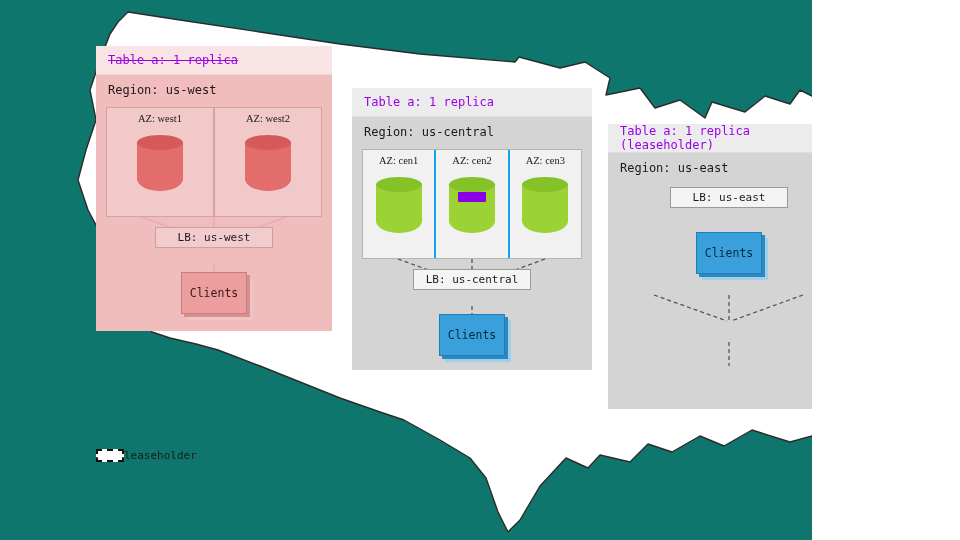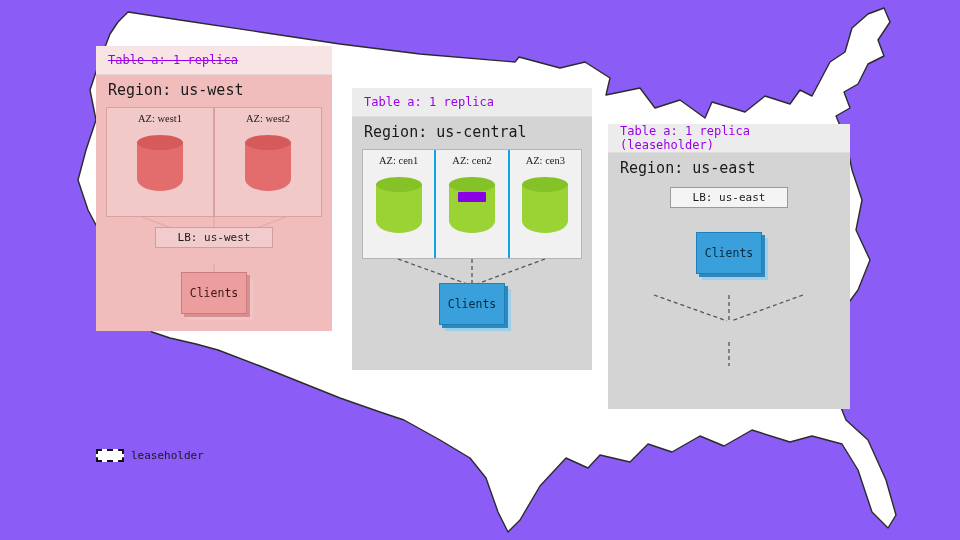--- a/index.html
+++ b/index.html
@@ -1,31 +1,31 @@
 <!DOCTYPE html>
 <html><head>
 <meta charset="utf-8">
 <style>
   html,body{margin:0;padding:0;background:#fff;}
   #stage{
-    position:relative;width:960px;height:540px;overflow:hidden;
+    position:relative;width:812px;height:540px;overflow:hidden;
     font-family:"DejaVu Sans Mono","Liberation Mono",monospace;
-    color:#1a1a1a;background:#8b5cf6;
+    color:#1a1a1a;background:#0f766e;
   }
   
   #map{position:absolute;inset:0;z-index:0;}
   #map path{fill:#ffffff;stroke:#2b2b2b;stroke-width:1.4;stroke-linejoin:round;}
 
   
   .panel{position:absolute;z-index:2;}
   .panel .hdr{height:28px;display:flex;align-items:center;padding:0 12px;
     font-size:12px;letter-spacing:0;border-bottom:1px solid rgba(0,0,0,0.06);}
   .panel .hdr .tbl{color:#9c00e8;}
   .panel .body{position:relative;padding:6px 10px 0;height:calc(100% - 28px);box-sizing:border-box;}
-  .region-label{font-size:15px;line-height:18px;margin:0 0 8px 2px;}
+  .region-label{font-size:12px;line-height:18px;margin:0 0 8px 2px;}
 
   .az-box{display:flex;height:110px;box-sizing:border-box;border:1px solid #b5b5b5;font-family:Liberation Serif, serif;}
   .az-cell{flex:1;display:flex;flex-direction:column;align-items:center;
     border-left:2px solid #0ea5e9;min-width:0;}
   .az-cell:first-child{border-left:none;}
   .az-label{font-size:10.5px;padding:5px 0 3px;white-space:nowrap;}
 
   
   .cylinder{position:relative;width:46px;height:56px;margin-top:8px;}
   .cylinder::before{content:'';position:absolute;left:0;top:0;width:100%;height:15px;
@@ -63,21 +63,21 @@
   .west .lb-box{background:#f2cccc;border-color:#cf9e9e;}
   .west .clients-box{background:#ec9d9d;border:1px solid #c87e7e;color:#3c1717;
     box-shadow:3px 3px 0 #d98f8f,6px 6px 0 #eec4c4;}
 
   
   #panel-west{left:96px;top:46px;width:236px;height:285px;}
   #panel-central{left:352px;top:88px;width:240px;height:282px;}
   #panel-east{left:608px;top:124px;width:242px;height:285px;}
 
   
-  #legend{position:absolute;left:96px;top:449px;z-index:2;display:flex;align-items:center;gap:7px;}
+  #legend{position:absolute;left:96px;top:449px;z-index:2;display:flex;align-items:center;}
   #legend .swatch{width:24px;height:9px;background:#fff;border:2px dashed #111;box-sizing:content-box;}
   #legend .lbl{font-size:11px;}
 </style>
 </head>
 <body>
 
 <div id="stage">
 
   <svg id="map" width="960" height="540" viewBox="0 0 960 540">
     <path d="M128,12 L180,20 L260,32 L340,44 L420,54 L515,62 L519,57 L560,68
@@ -136,20 +136,21 @@
           <div class="az-label">AZ: cen2</div>
           <div class="cylinder">
             <div class="chip"></div>
           </div>
         </div>
         <div class="az-cell">
           <div class="az-label">AZ: cen3</div>
           <div class="cylinder"></div>
         </div>
       </div>
+      <div class="lb-box">LB: us-central</div>
       <div class="clients-box">Clients</div>
     </div>
     <svg class="links" width="240" height="282" viewBox="0 0 240 282">
       <line x1="46" y1="171" x2="118" y2="197"></line>
       <line x1="120" y1="171" x2="120" y2="197"></line>
       <line x1="193" y1="171" x2="122" y2="197"></line>
       <line x1="120" y1="218" x2="120" y2="242"></line>
     </svg>
   </div>
 

